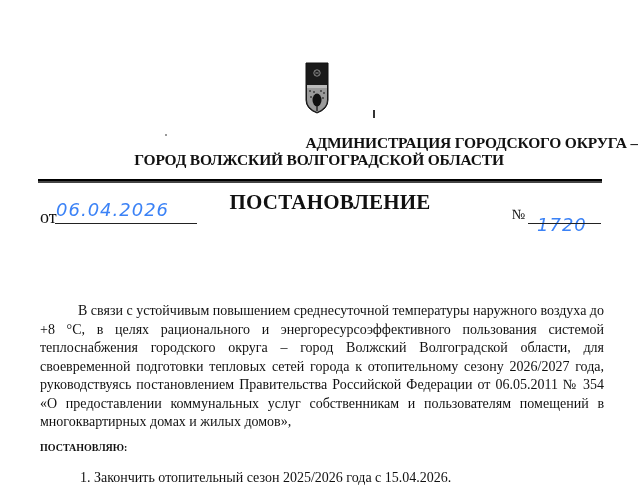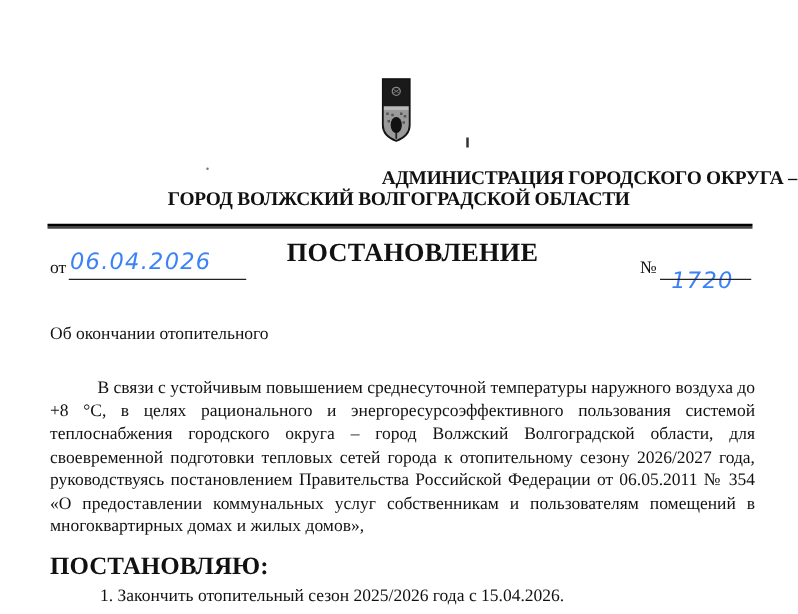--- a/index.html
+++ b/index.html
@@ -21,41 +21,41 @@
     #h1 { top: 134px; text-align: right; }
     #h2 { top: 151px; }
     #rule {
       left: 38px; top: 179px; width: 564px; height: 4px;
       background: linear-gradient(#000 0 55%, #444 55% 100%);
     }
     #title {
       left: 0; width: 660px; text-align: center; top: 190px;
       font-weight: bold; font-size: 21px; letter-spacing: 0.2px;
     }
-    .lbl { font-size: 14px; }
+    .lbl { font-size: 18px; }
     #ot-label { left: 40px; top: 207px; }
     #no-label { left: 512px; top: 207px; font-size: 14px; }
     .hand {
       font-family: "DejaVu Sans", sans-serif; font-style: italic;
       color: #3b82f6; font-size: 18px; letter-spacing: 1px;
       white-space: nowrap;
     }
     #date-val { left: 56px; top: 199px; }
     #num-val { left: 537px; top: 214px; text-align: right; }
     .uline { height: 1px; background: #222; }
     #date-line { left: 55px; top: 223px; width: 142px; }
     #num-line { left: 528px; top: 223px; width: 73px; }
     .body { font-size: 14px; line-height: 18.5px; }
     #subject { left: 40px; top: 259px; line-height: 18px; }
     #para {
       left: 40px; top: 302px; width: 564px;
       text-align: justify; text-align-last: left;
     }
     #para .indent { display: inline-block; width: 38px; }
-    #resolve { left: 40px; top: 442px; font-weight: bold; font-size: 20px; }
+    #resolve { left: 40px; top: 442px; font-weight: bold; font-size: 10px; }
     #item1 { left: 80px; top: 470px; font-size: 14px; }
   </style>
 </head>
 <body>
 
 <div id="emblem" class="abs">
   <svg width="24" height="52" viewBox="0 0 24 52">
     <path d="M1 1 H23 V38 Q23 47 12 51 Q1 47 1 38 Z" fill="#1a1a1a" stroke="#111" stroke-width="1"></path>
     <rect x="2" y="23" width="20" height="3" fill="#bbb"></rect>
     <path d="M2 26 H22 V38 Q22 46 12 50 Q2 46 2 38 Z" fill="#9a9a9a"></path>
@@ -84,21 +84,20 @@
 
 <div id="ot-label" class="abs lbl">от</div>
 <div id="date-val" class="abs hand">06.04.2026</div>
 <div id="date-line" class="abs uline"></div>
 
 <div id="no-label" class="abs">№</div>
 <div id="num-val" class="abs hand">1720</div>
 <div id="num-line" class="abs uline"></div>
 
 <div id="subject" class="abs body">
-  <div>Об окончании отопительного</div>
 </div>
 
 <div id="para" class="abs body"><span class="indent"></span><span>В связи с устойчивым повышением среднесуточной температуры наружного воздуха до +8 °С, в целях рационального и энергоресурсоэффективного пользования системой теплоснабжения городского округа – город Волжский Волгоградской области, для своевременной подготовки тепловых сетей города к отопительному сезону 2026/2027 года, руководствуясь постановлением Правительства Российской Федерации от 06.05.2011 № 354 «О предоставлении коммунальных услуг собственникам и пользователям помещений в многоквартирных домах и жилых домов»,</span></div>
 
 <div id="resolve" class="abs">ПОСТАНОВЛЯЮ:</div>
 
 <div id="item1" class="abs">
   <span>1.</span>
   <span>Закончить отопительный сезон 2025/2026 года с 15.04.2026.</span>
 </div>

